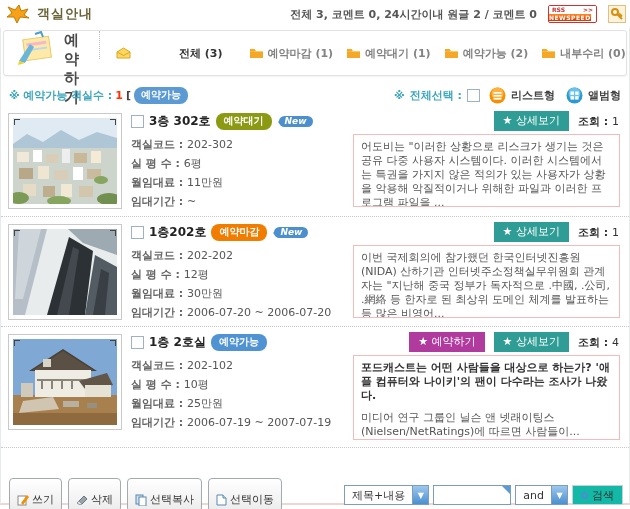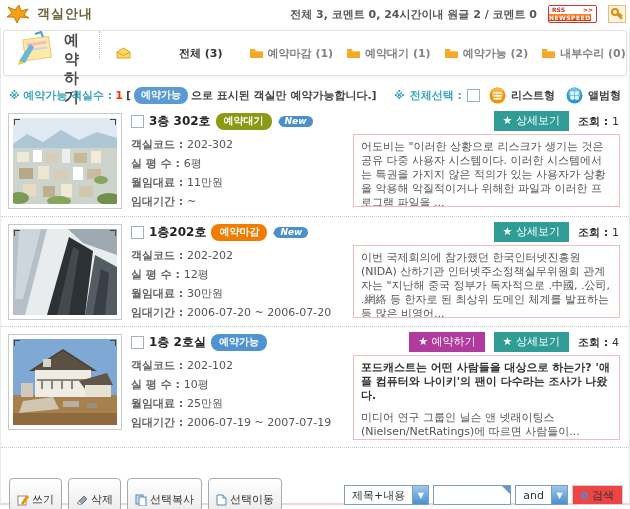--- a/index.html
+++ b/index.html
@@ -75,21 +75,21 @@
   .tb-btn { display:inline-flex; align-items:center; gap:3px; border:1px solid #a3abb0; border-radius:4px;
     background:linear-gradient(#fff,#ececec); padding:13px 7px 4px; margin-right:6px; color:#333; cursor:pointer; white-space:nowrap; }
   .search-group { margin-left:auto; display:flex; align-items:center; gap:4px; }
   .fake-select { display:flex; align-items:center; border:1px solid #7f9db9; background:#fff; height:20px; cursor:pointer; }
   .fs-label { padding:0 7px; color:#333; }
   .fs-arrow { width:16px; height:18px; margin:0; background:linear-gradient(#9cc8ee,#4a90d0); color:#fff;
     display:flex; align-items:center; justify-content:center; font-size:8px; border-left:1px solid #7f9db9; }
   .input-wrap { position:relative; }
   .search-input { width:78px; height:20px; border:1px solid #7f9db9; background:#fff; outline:none; padding:0 4px; font-size:11px; }
   .input-wrap::after { content:""; position:absolute; right:1px; top:1px; border:4px solid transparent; border-top-color:#5b9ad2; border-right-color:#5b9ad2; }
-  .btn-search { display:flex; align-items:center; gap:4px; border:1px solid #c3d2dd; background:#ef4444; height:20px; padding:0 8px; color:#333; cursor:pointer; }
+  .btn-search { display:flex; align-items:center; gap:4px; border:1px solid #c3d2dd; background:#14b8a6; height:20px; padding:0 8px; color:#333; cursor:pointer; }
   .dot-icon { width:7px; height:7px; border:2px solid #4b8fce; border-radius:50%; display:inline-block; }
 </style>
 </head>
 <body>
 
 <div class="frame"></div>
 
 <div id="hdr">
   <span style="margin-left:6px;display:inline-flex;">
     <svg width="24" height="20" viewBox="0 0 24 20">
@@ -176,21 +176,20 @@
     <span>내부수리 (0)</span>
   </span>
 </div>
 
 <div id="filter">
   <span class="teal">※</span>&nbsp;
   <span class="teal">예약가능 객실수 :</span>
   <span class="count-red">1</span>
   <span class="dark">[</span>
   <span class="badge-avail">예약가능</span>
-  <span class="dark">으로 표시된 객실만 예약가능합니다.]</span>
   <div class="f-right">
     <span class="teal">※</span>
     <span class="teal">전체선택 :</span>
     <span class="chk"></span>
     <span style="display:inline-flex;margin-left:4px;">
       <svg width="17" height="17" viewBox="0 0 17 17">
         <circle cx="8.5" cy="8.5" r="8" fill="#f59000"></circle>
           <circle cx="8.5" cy="6.5" r="6" fill="#ffb23e"></circle>
         <rect x="4.5" y="5" width="8" height="1.6" fill="#fff"></rect>
           <rect x="4.5" y="8" width="8" height="1.6" fill="#fff"></rect>

